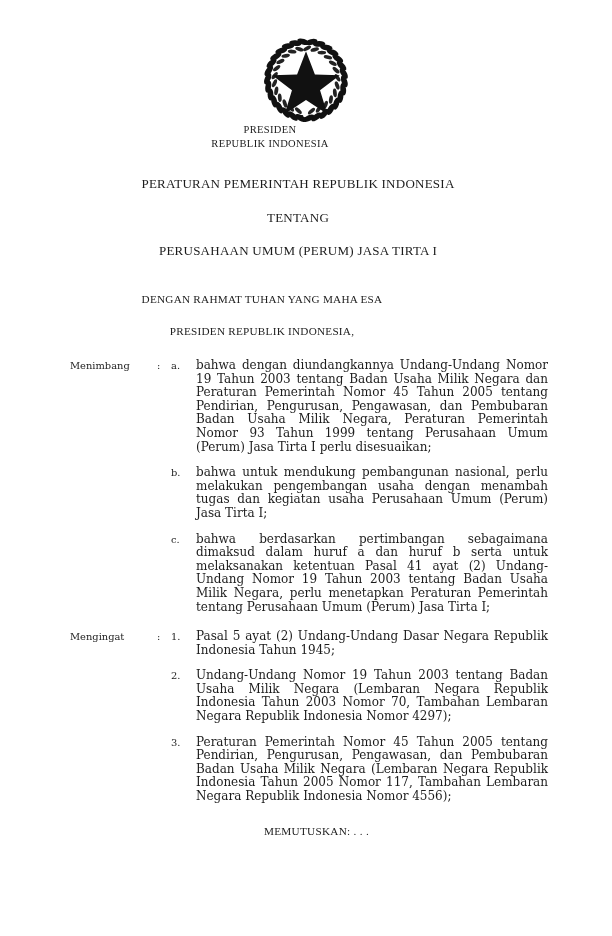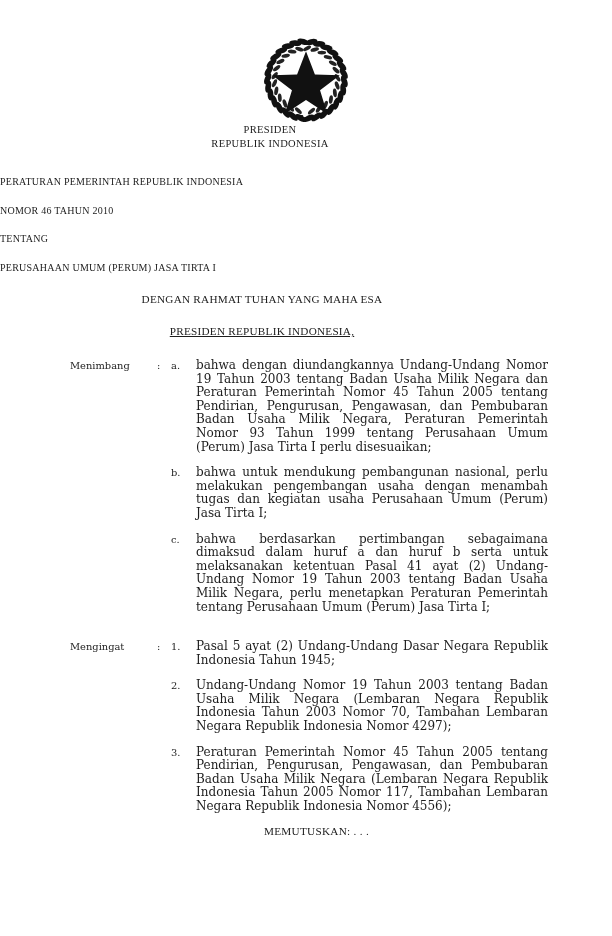--- a/index.html
+++ b/index.html
@@ -51,54 +51,54 @@
     letter-spacing: 0.35px;
     color: #1c1c1c;
   }
 
   
   .title-block {
     position: absolute;
     top: 176px;
     left: 0;
     width: 596px;
-    text-align: left;
+    text-align: center;
     font-family: "Liberation Serif", "DejaVu Serif", serif;
-    font-size: 10px;
+    font-size: 13px;
     color: #1c1c1c;
     letter-spacing: 0.25px;
   }
   .title-block .tline { margin-bottom: 17.5px; }
   .title-block .tline:last-child { margin-bottom: 0; }
 
   
   .rahmat-block {
     position: absolute;
     top: 293px;
     left: 0;
     width: 524px;
     text-align: center;
     font-family: "Liberation Serif", "DejaVu Serif", serif;
     font-size: 11.2px;
     color: #1c1c1c;
     letter-spacing: 0.25px;
   }
   .rahmat-block .rline { margin-bottom: 20px; }
-  .rahmat-block .rline:last-child { margin-bottom: 0; text-decoration: underline; }
+  .rahmat-block .rline:last-child { margin-bottom: 0; }
 
   
   .clauses {
     position: absolute;
     top: 359px;
     left: 0;
     width: 612px;
     font-family: "DejaVu Serif", "Liberation Serif", serif;
   }
   .section { position: relative; }
-  .section-menimbang { margin-bottom: 26px; }
+  .section-menimbang { margin-bottom: 16px; }
 
   .item {
     position: relative;
     display: block;
     margin-bottom: 12px;
     min-height: 1px;
   }
   .item:last-child { margin-bottom: 0; }
 
   .label {
@@ -352,21 +352,20 @@
     </svg>
   </div>
 
   <div class="presiden-block">
     <div>PRESIDEN</div>
     <div>REPUBLIK INDONESIA</div>
   </div>
 
   <div class="title-block">
     <div class="tline">PERATURAN PEMERINTAH REPUBLIK INDONESIA</div>
-    <div class="tline">NOMOR 46 TAHUN 2010</div>
     <div class="tline">TENTANG</div>
     <div class="tline">PERUSAHAAN UMUM (PERUM) JASA TIRTA I</div>
   </div>
 
   <div class="rahmat-block">
     <div class="rline">DENGAN RAHMAT TUHAN YANG MAHA ESA</div>
     <div class="rline">PRESIDEN REPUBLIK INDONESIA,</div>
   </div>
 
   <div class="clauses">

